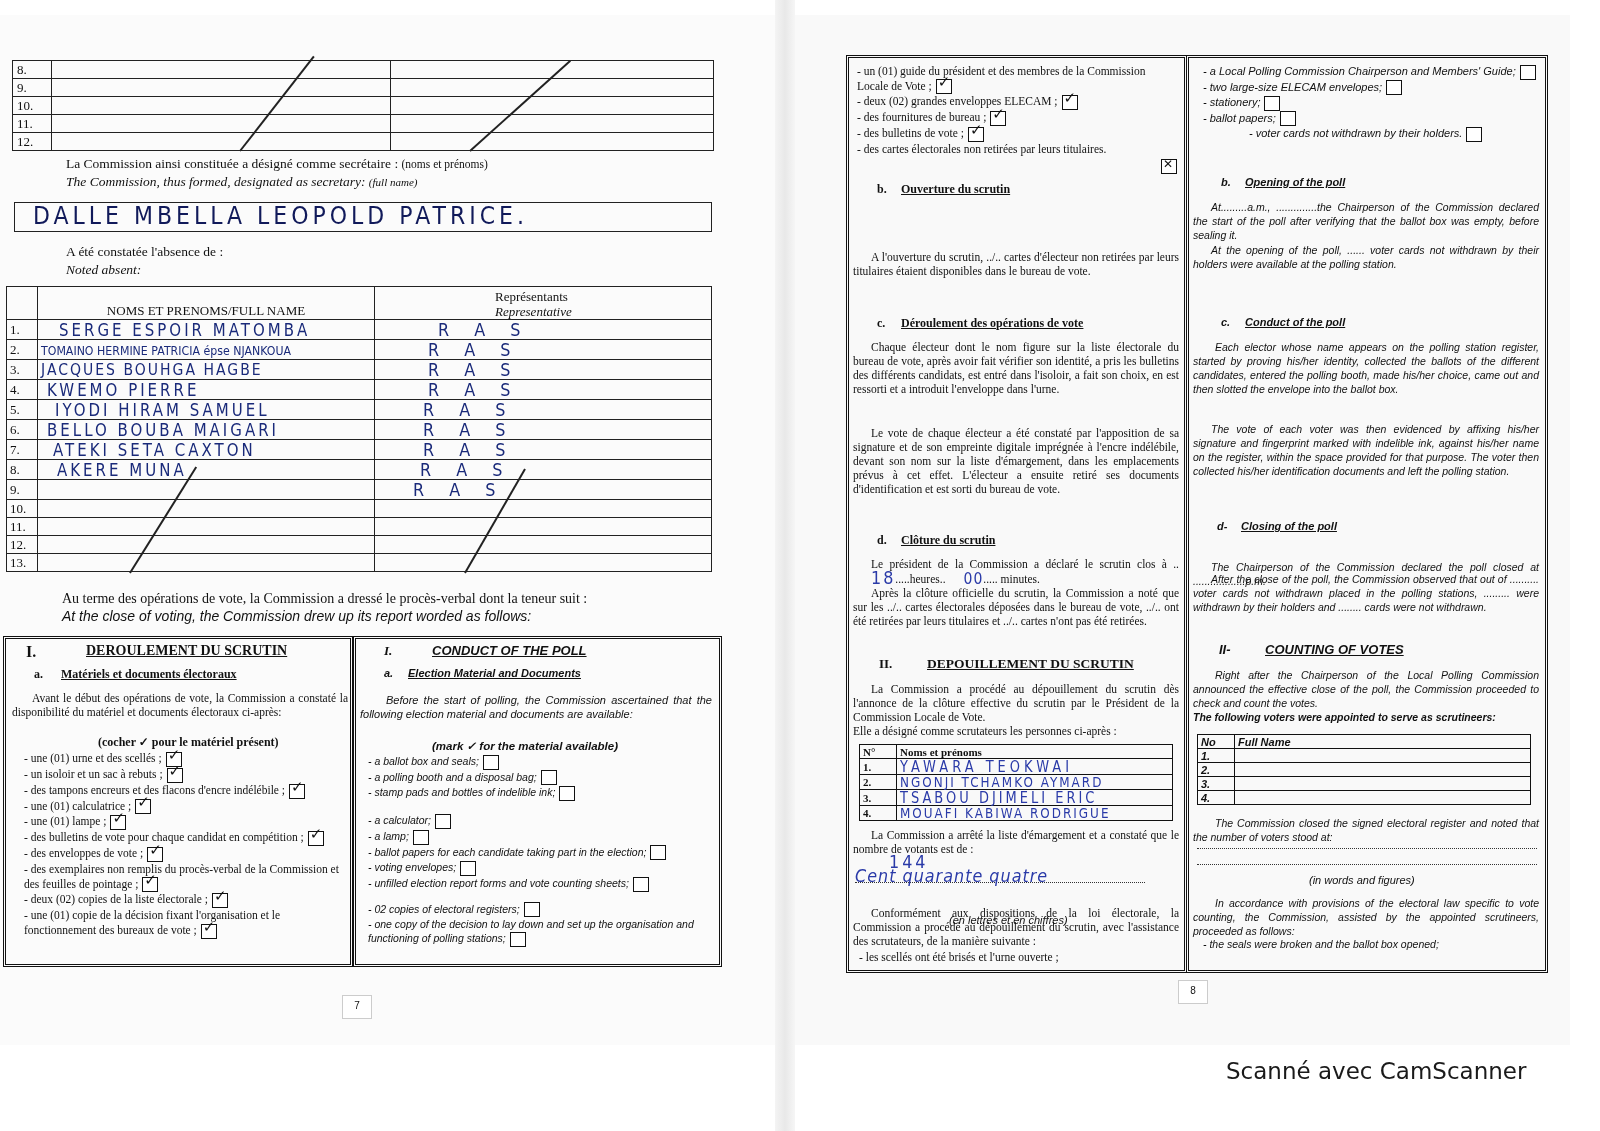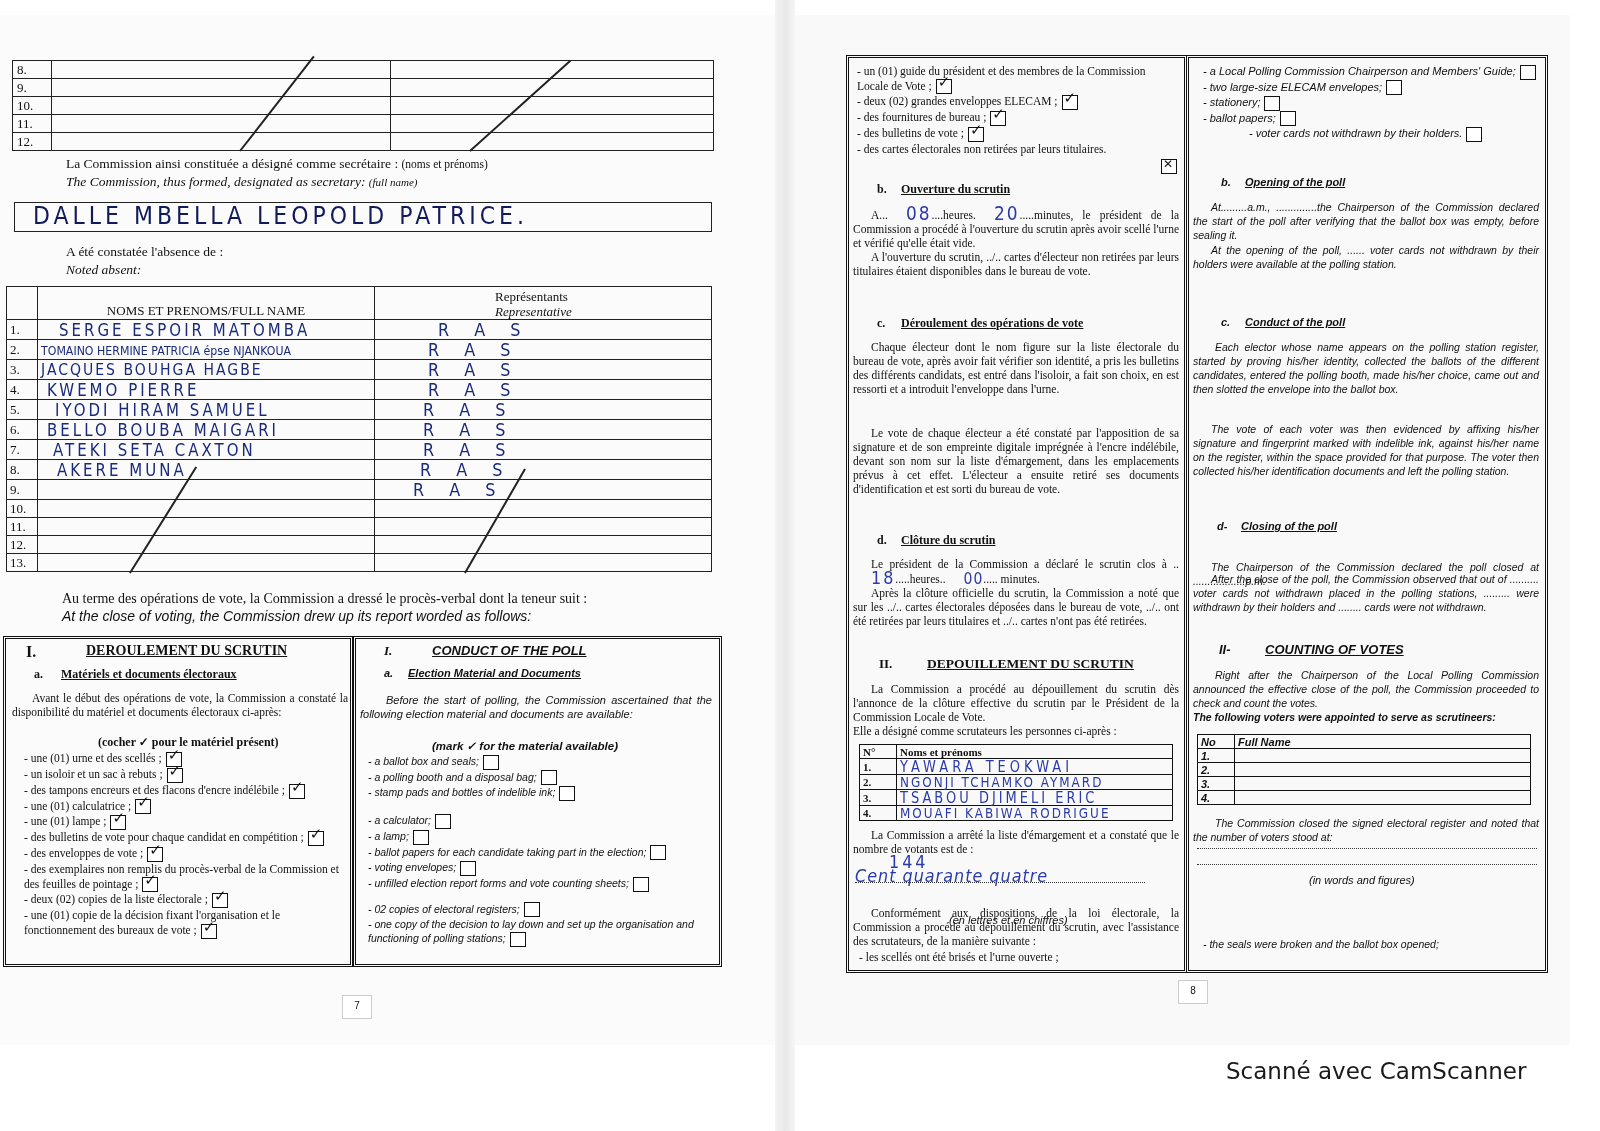--- a/index.html
+++ b/index.html
@@ -240,23 +240,20 @@
     <div class="item"><span>- un (01) guide du président et des membres de la Commission Locale de Vote ;</span><span class="chk on"></span></div>
     <div class="item"><span>- deux (02) grandes enveloppes ELECAM ;</span><span class="chk on"></span></div>
     <div class="item"><span>- des fournitures de bureau ;</span><span class="chk on"></span></div>
     <div class="item"><span>- des bulletins de vote ;</span><span class="chk on"></span></div>
     <div class="item"><span>- des cartes électorales non retirées par leurs titulaires.</span></div>
     <div style="text-align:right;"><span class="chk x"></span></div>
   </div>
 
   <div style="position:absolute;left:28px;top:124px;font-size:12px;" class="b">b.</div>
   <div style="position:absolute;left:52px;top:124px;" class="sub-title">Ouverture du scrutin</div>
-  <div style="position:absolute;left:4px;top:148px;width:326px;text-indent:18px;" class="para">
-    <span>A</span>...<span class="hand hand-blue" style="font-size:17px;letter-spacing:2px;">08</span>....<span>heures</span>.<span class="hand hand-blue" style="font-size:17px;letter-spacing:2px;">20</span>.....<span>minutes, le président de la Commission a procédé à l'ouverture du scrutin après avoir scellé l'urne et vérifié qu'elle était vide.</span>
-  </div>
   <div style="position:absolute;left:4px;top:192px;width:326px;text-indent:18px;" class="para">A l'ouverture du scrutin, ../.. cartes d'électeur non retirées par leurs titulaires étaient disponibles dans le bureau de vote.</div>
 
   <div style="position:absolute;left:28px;top:258px;font-size:12px;" class="b">c.</div>
   <div style="position:absolute;left:52px;top:258px;" class="sub-title">Déroulement des opérations de vote</div>
   <div style="position:absolute;left:4px;top:282px;width:326px;text-indent:18px;" class="para">Chaque électeur dont le nom figure sur la liste électorale du bureau de vote, après avoir fait vérifier son identité, a pris les bulletins des différents candidats, est entré dans l'isoloir, a fait son choix, en est ressorti et a introduit l'enveloppe dans l'urne.</div>
   <div style="position:absolute;left:4px;top:368px;width:326px;text-indent:18px;" class="para">Le vote de chaque électeur a été constaté par l'apposition de sa signature et de son empreinte digitale imprégnée à l'encre indélébile, devant son nom sur la liste d'émargement, dans les emplacements prévus à cet effet. L'électeur a ensuite retiré ses documents d'identification et est sorti du bureau de vote.</div>
 
   <div style="position:absolute;left:28px;top:475px;font-size:12px;" class="b">d.</div>
   <div style="position:absolute;left:52px;top:475px;" class="sub-title">Clôture du scrutin</div>
   <div style="position:absolute;left:4px;top:499px;width:326px;text-indent:18px;" class="para">
@@ -359,18 +356,19 @@
             <td></td>
           </tr>
     </tbody>
       </table>
   </div>
 
   <div style="position:absolute;left:4px;top:758px;width:346px;text-indent:22px;font-size:10.5px;" class="para">The Commission closed the signed electoral register and noted that the number of voters stood at:</div>
   <div style="position:absolute;left:8px;top:790px;width:340px;border-bottom:1px dotted #333;"></div>
   <div style="position:absolute;left:8px;top:806px;width:340px;border-bottom:1px dotted #333;"></div>
   <div style="position:absolute;left:120px;top:816px;font-size:11px;">(in words and figures)</div>
+  <div style="position:absolute;left:4px;top:838px;width:346px;text-indent:22px;font-size:10.5px;" class="para">In accordance with provisions of the electoral law specific to vote counting, the Commission, assisted by the appointed scrutineers, proceeded as follows:</div>
   <div style="position:absolute;left:14px;top:880px;font-size:10.5px;">- the seals were broken and the ballot box opened;</div>
 </div>
 
 <div class="pgnum" style="left:1178px;top:980px;">8</div>
 
 <div class="watermark">Scanné avec CamScanner</div>
 
 </body></html>

